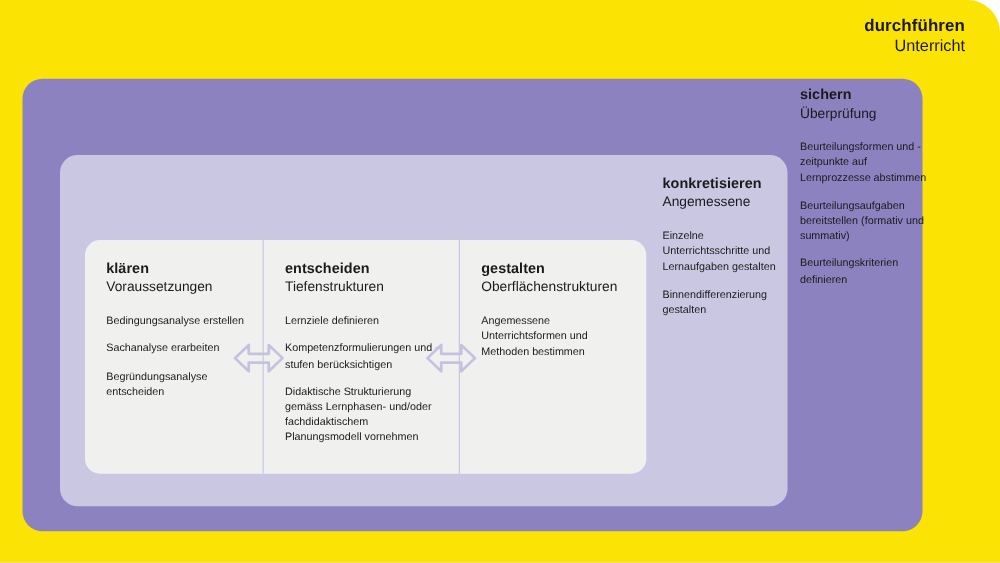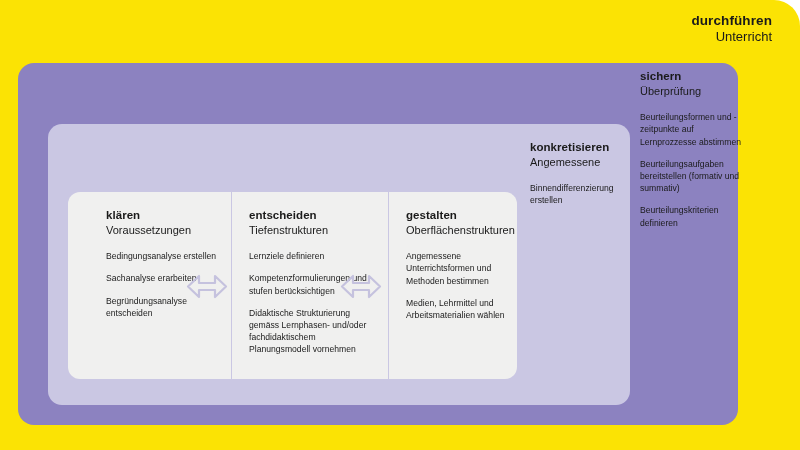--- a/index.html
+++ b/index.html
@@ -85,21 +85,21 @@
     border-radius: 12px;
     display: flex;
     flex-direction: row;
   }
   .col {
     position: relative;
     box-sizing: border-box;
     padding: 16px 14px 10px 17px;
     flex: 0 0 auto;
   }
-  .col-klaeren    { width: 142px; margin-left: 21px; }
+  .col-klaeren    { width: 142px; }
   .col-entscheiden{ width: 157px; border-left: 1.5px solid #cac7e3; }
   .col-gestalten  { width: 150px; border-left: 1.5px solid #cac7e3; }
 
   
   .blk-title {
     font-size: 11.5px;
     font-weight: bold;
     color: #1a1a1a;
     line-height: 1.3;
     letter-spacing: 0.05px;
@@ -166,21 +166,22 @@
     <div class="blk-item">Beurteilungsformen und -zeitpunkte auf Lernprozzesse abstimmen</div>
     <div class="blk-item">Beurteilungsaufgaben bereitstellen (formativ und summativ)</div>
     <div class="blk-item">Beurteilungskriterien definieren</div>
   </div>
 
   <div class="lavender-panel"></div>
 
   <div class="konkret-block">
     <div class="blk-title">konkretisieren</div>
     <div class="blk-sub">Angemessene</div>
-    <div class="blk-item">Binnendifferenzierung erstellen</div>
+    <div class="blk-item">Einzelne Unterrichtsschritte und Lernaufgaben gestalten</div>
+    <div class="blk-item">Binnendifferenzierung gestalten</div>
   </div>
 
   <div class="white-card">
 
     <div class="col col-klaeren">
       <div class="blk-title">klären</div>
       <div class="blk-sub">Voraussetzungen</div>
       <div class="blk-item">Bedingungsanalyse erstellen</div>
       <div class="blk-item">Sachanalyse erarbeiten</div>
       <div class="blk-item">Begründungsanalyse entscheiden</div>
@@ -191,21 +192,20 @@
       <div class="blk-sub">Tiefenstrukturen</div>
       <div class="blk-item">Lernziele definieren</div>
       <div class="blk-item">Kompetenzformulierungen und -stufen berücksichtigen</div>
       <div class="blk-item">Didaktische Strukturierung gemäss Lernphasen- und/oder fachdidaktischem Planungsmodell vornehmen</div>
     </div>
 
     <div class="col col-gestalten">
       <div class="blk-title">gestalten</div>
       <div class="blk-sub">Oberflächenstrukturen</div>
       <div class="blk-item">Angemessene Unterrichtsformen und Methoden bestimmen</div>
-      <div class="blk-item">Medien, Lehrmittel und Arbeitsmaterialien wählen</div>
     </div>
 
   </div>
 
   <div class="arrow arrow-1">
     <svg viewBox="0 0 42 34" xmlns="http://www.w3.org/2000/svg">
       <path d="M13 2 L13 9 L29 9 L29 2 L40 12.5 L29 23 L29 16 L13 16 L13 23 L2 12.5 Z" fill="none" stroke="#c5c2de" stroke-width="2.2" stroke-linejoin="round" transform="translate(0,4)"></path>
     </svg>
   </div>
 

